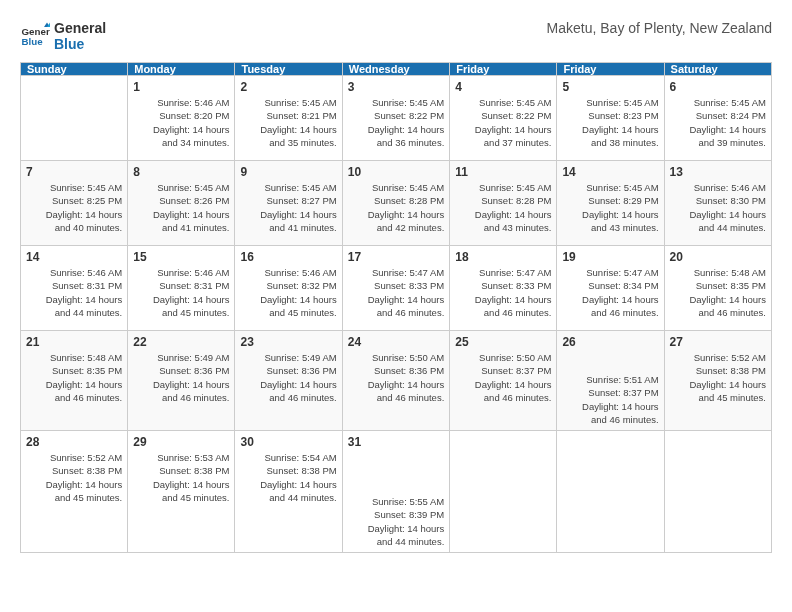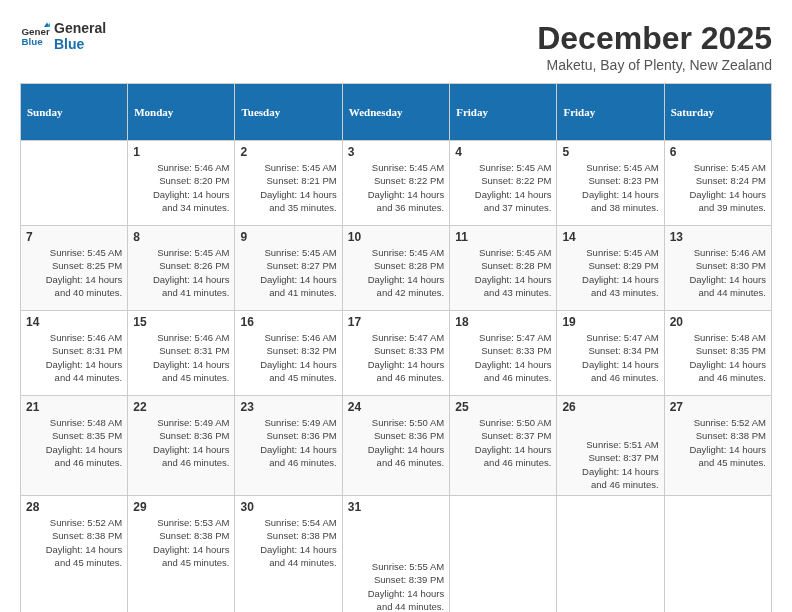--- a/index.html
+++ b/index.html
@@ -39,25 +39,24 @@
     }
     table {
       width: 100%;
       border-collapse: collapse;
       font-size: 10px;
     }
     thead tr th {
       background-color: #1a6faf;
       color: #fff;
       text-align: left;
-      padding: 22px 6px;
+      padding: 0 6px;
       font-size: 11px;
       font-weight: bold;
       border: 1px solid #ccc;
-      font-family: Liberation Serif, serif;
     }
     tbody tr td {
       border: 1px solid #ccc;
       vertical-align: top;
       padding: 4px 5px;
       height: 85px;
       width: 108px;
       color: #444;
       background: #fff;
     }
@@ -91,21 +90,20 @@
       <text x="2" y="32" font-size="13" font-weight="bold" fill="#1a6faf" font-family="Arial">Blue</text>
       <polygon points="32,8 40,8 36,2" fill="#1a6faf"></polygon>
       <polygon points="36,8 44,8 40,2" fill="#1a9fd4"></polygon>
     </svg>
     <div>
       <div style="font-size:14px;font-weight:bold;color:#333;">General</div>
       <div style="font-size:14px;font-weight:bold;color:#1a6faf;">Blue</div>
     </div>
   </div>
   <div class="title-block">
-    <div class="month-title">December 2025</div>
     <div class="subtitle">Maketu, Bay of Plenty, New Zealand</div>
   </div>
 </div>
 
 <table>
   <thead>
     <tr id="header-row">
         <th>Sunday</th>
         <th>Monday</th>
         <th>Tuesday</th>

